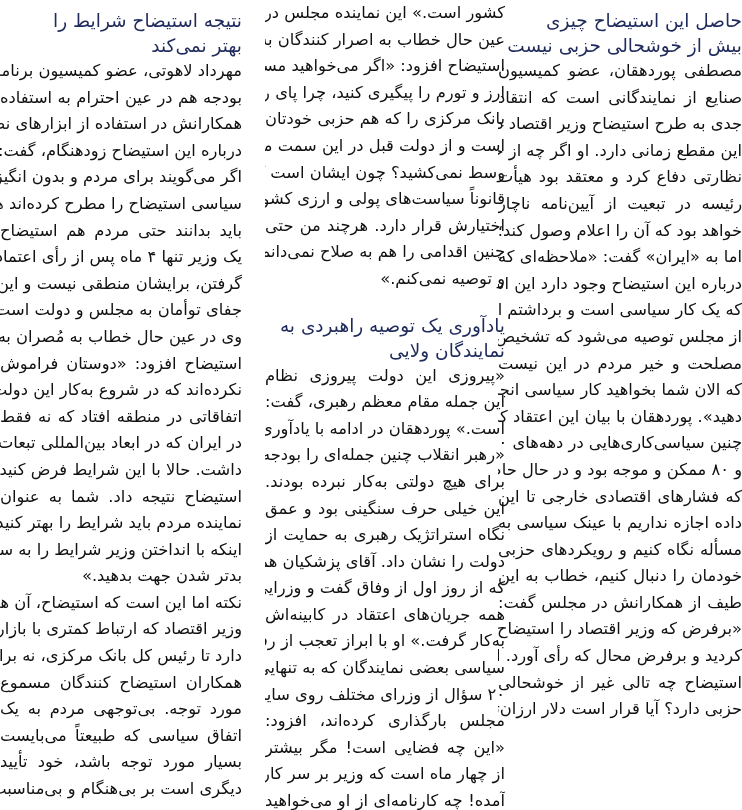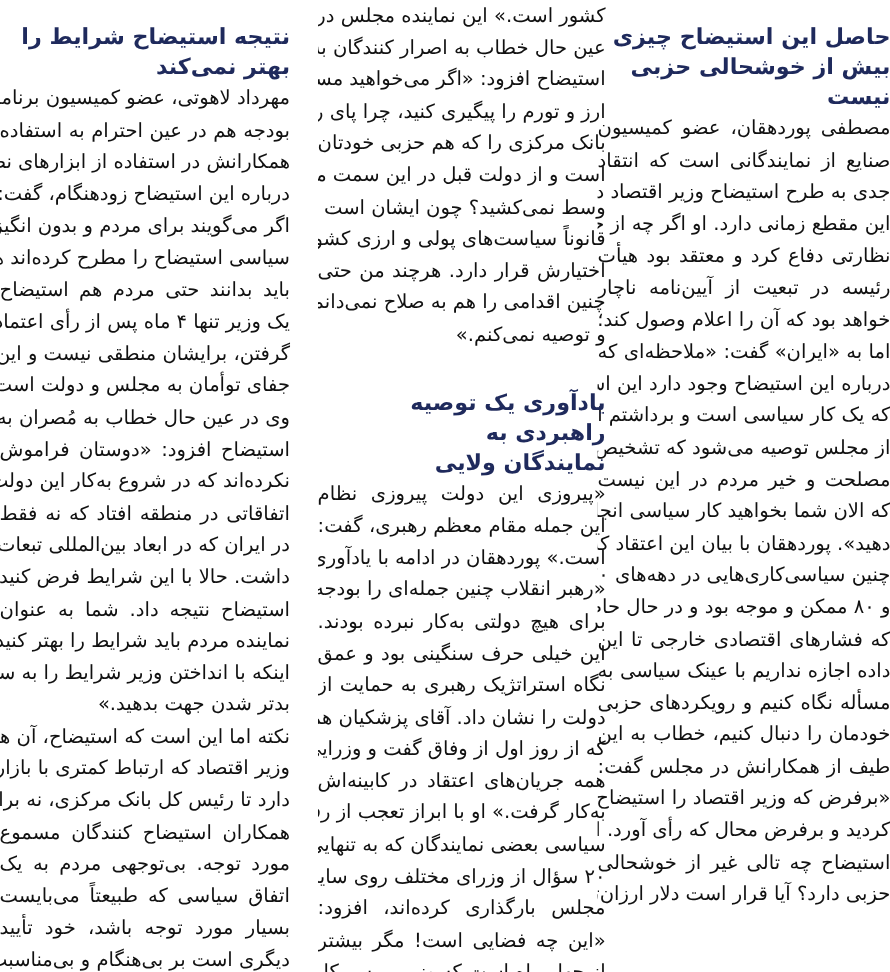--- a/index.html
+++ b/index.html
@@ -10,22 +10,22 @@
     .page { position: absolute; inset: 0; direction: rtl; }
     .col {
       position: absolute; top: 0; bottom: 0;
       direction: rtl; overflow: hidden;
     }
     .col-right { right: 0; width: 244px; }
     .col-middle { right: 237px; width: 240px; }
     .col-left { right: 500px; width: 242px; }
     .heading {
       font-family: "DejaVu Sans", sans-serif;
-      font-weight: bold; color: #1f2a5c;
-      font-size: 18.5px; line-height: 25px; margin: 0; padding-top: 19px;
+      font-weight: normal; color: #1f2a5c;
+      font-size: 18.5px; line-height: 25px; margin: 0; padding-top: 8px;
       letter-spacing: -0.3px;
     }
     .heading-mid { margin-top: 12px; }
     .line {
       display: block; font-size: 16.3px; line-height: 26.6px; height: 26.6px;
       text-align: justify; text-align-last: justify; white-space: nowrap;
       letter-spacing: -0.2px;
     }
     .line.last { text-align-last: right; }
   </style>

